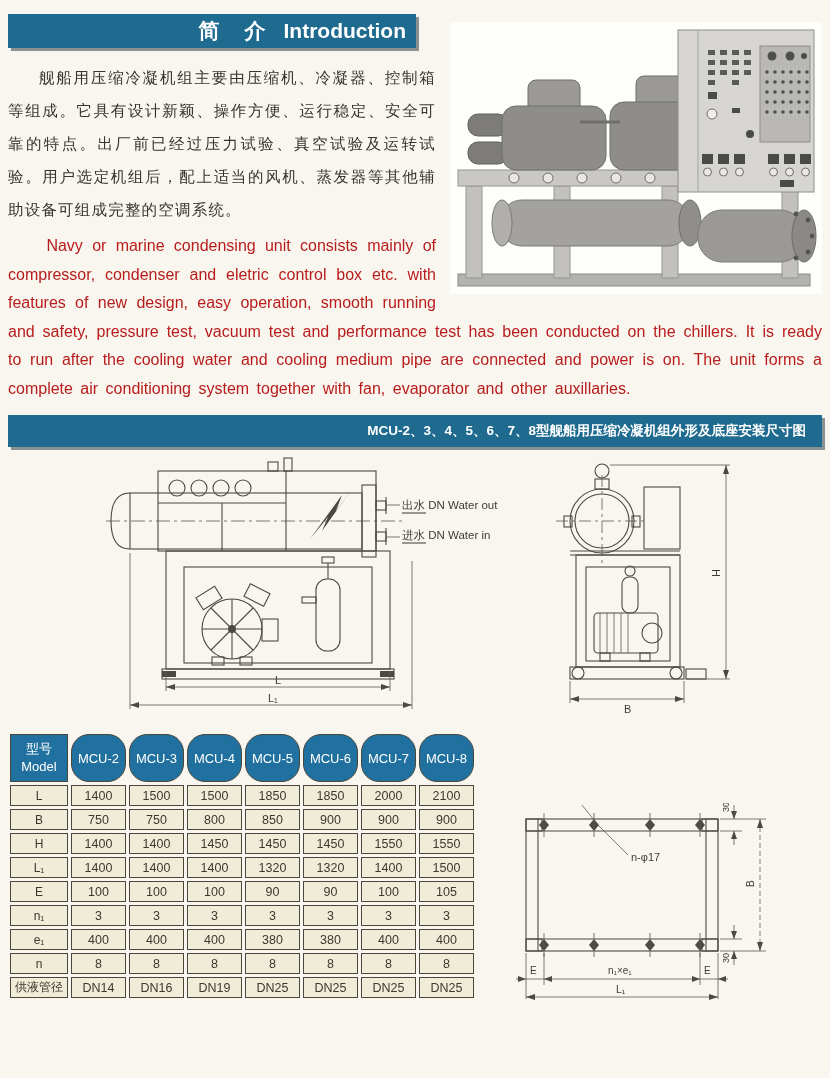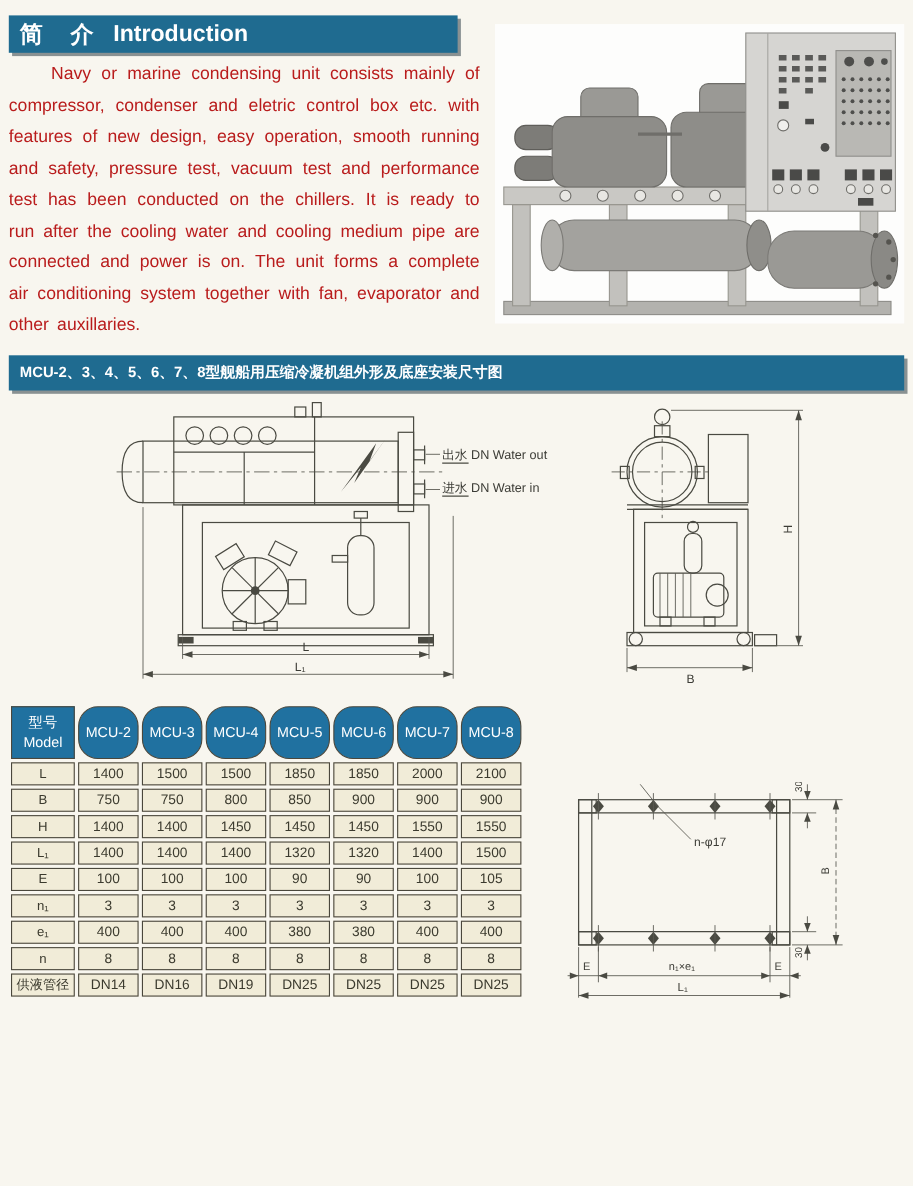--- a/index.html
+++ b/index.html
@@ -7,21 +7,21 @@
   body { font-family:"Liberation Sans", sans-serif; background:#e9e7e0; }
   .page {
     position:relative; width:830px; height:1078px; background:#f8f6ef;
     overflow:hidden; color:#3a3a34;
   }
   .content { padding:14px 8px 0 8px; }
 
   
   .banner {
     background:#1f6b90; color:#fff; display:flex; align-items:center;
-    padding:0 10px; box-shadow:3px 3px 0 rgba(45,62,70,.55);
+    padding:0 10px; box-shadow:3px 3px 0 rgba(45,62,70,.55);justify-content:flex-end;
   }
   .banner1 { width:408px; height:34px; font-weight:bold; font-size:21px; }
   .banner1 .zh { letter-spacing:2px; margin-right:16px; }
   .banner2 { clear:both; margin-top:12px; width:814px; height:32px; font-weight:bold; font-size:13.5px; }
   .banner2 .zh { margin-right:6px; white-space:nowrap; }
   .banner2 .en { white-space:nowrap; }
 
   
   .photo {
     float:right; width:372px; height:272px; margin:8px 0 22px 14px;
@@ -181,20 +181,21 @@
         </g>
         <rect x="330" y="158" width="14" height="7" fill="#4a4a48"></rect>
       </svg>
     </figure>
 
     <div class="banner banner1">
       <span class="zh">简　介</span>
       <span class="en">Introduction</span>
     </div>
 
+    <p class="zh">舰船用压缩冷凝机组主要由压缩机、冷凝器、控制箱等组成。它具有设计新颖、操作方便、运行稳定、安全可靠的特点。出厂前已经过压力试验、真空试验及运转试验。用户选定机组后，配上适当的风机、蒸发器等其他辅助设备可组成完整的空调系统。</p>
     <p class="en">Navy or marine condensing unit consists mainly of compressor, condenser and eletric control box etc. with features of new design, easy operation, smooth running and safety, pressure test, vacuum test and performance test has been conducted on the chillers. It is ready to run after the cooling water and cooling medium pipe are connected and power is on. The unit forms a complete air conditioning system together with fan, evaporator and other auxillaries.</p>
 
     <div class="banner banner2">
       <span class="zh">MCU-2、3、4、5、6、7、8型舰船用压缩冷凝机组外形及底座安装尺寸图</span>
     </div>
 
     <div class="diagrams">
 
       <div class="diagram front-view">
         <svg width="400" height="258" viewBox="0 0 400 258">

